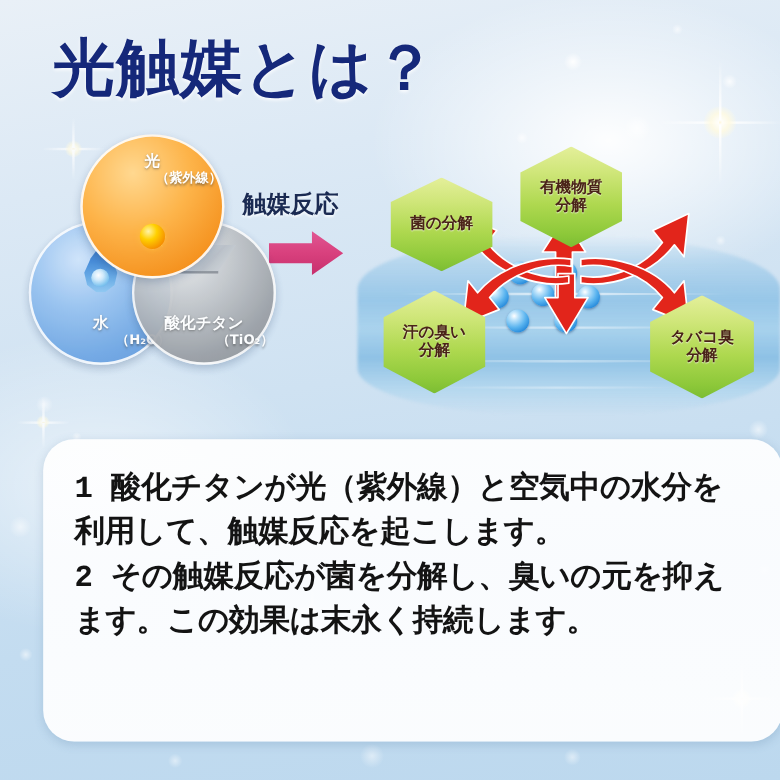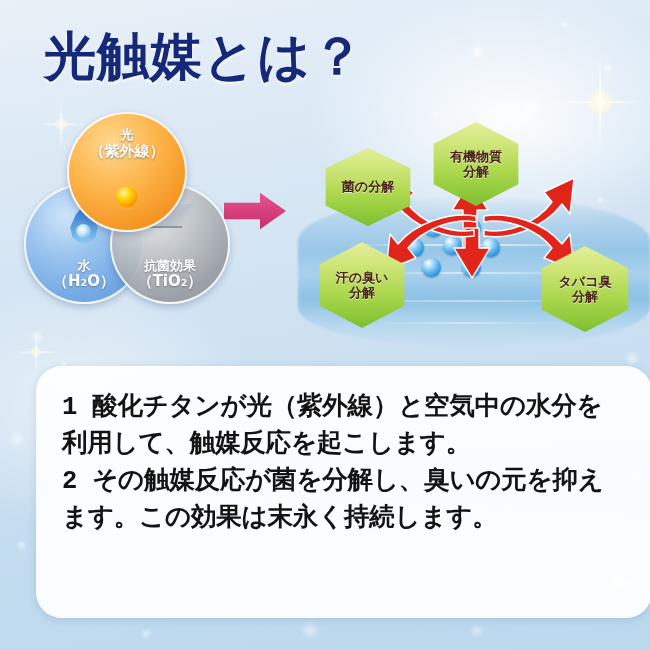--- a/index.html
+++ b/index.html
@@ -127,21 +127,21 @@
     width: 100%;
     text-align: center;
     color: #ffffff;
     font-weight: bold;
     line-height: 1.12;
     text-shadow: 0 1px 2px rgba(60,60,60,0.55);
     z-index: 6;
   }
   .venn-light .venn-label { top: 14px; font-size: 13px; }
   .venn-water .venn-label, .venn-tio2 .venn-label { bottom: 12px; font-size: 13px; }
-  .venn-label .small { font-size: 15px; display: block; }
+  .venn-label .small { font-size: 11px; display: block; text-align: right; }
 
   
   .sun-icon { position: absolute; left: 50%; top: 60px; transform: translateX(-50%); width: 46px; height: 46px; z-index: 6; }
   .sun-core {
     position: absolute; left: 50%; top: 50%; transform: translate(-50%,-50%);
     width: 21px; height: 21px; border-radius: 50%;
     background: radial-gradient(circle at 34% 30%, #fff3a8 0%, #ffd000 35%, #f58b00 78%, #e06a00 100%);
     box-shadow: 0 0 5px rgba(255,190,60,0.9);
     z-index: 2;
   }
@@ -323,21 +323,21 @@
         <span class="small">（H₂O）</span>
       </div>
     </div>
 
     <div class="venn-circle venn-tio2">
       <div class="plate-icon">
         <div class="plate-side"></div>
         <div class="plate-top"></div>
       </div>
       <div class="venn-label">
-        <span>抗菌効果</span>
+        <span>酸化チタン</span>
         <span class="small">（TiO₂）</span>
       </div>
     </div>
 
     <div class="venn-circle venn-light">
       <div class="venn-label">
         <span>光</span>
         <span class="small">（紫外線）</span>
       </div>
       <div class="sun-icon">
@@ -347,20 +347,21 @@
         <span class="ray" style="transform:rotate(135deg);"></span>
         <span class="ray" style="transform:rotate(180deg);"></span>
         <span class="ray" style="transform:rotate(225deg);"></span>
         <span class="ray" style="transform:rotate(270deg);"></span>
         <span class="ray" style="transform:rotate(315deg);"></span>
         <span class="sun-core"></span>
       </div>
     </div>
   </div>
 
+  <div class="reaction-label">触媒反応</div>
   <div class="pink-arrow"></div>
 
   <div class="hex-area">
 
     <div class="red-arrow" style="left:148px; top:58px;">
       <svg width="44" height="78" viewBox="0 0 44 78">
         <path d="M22 2 L40 30 L29 30 L29 76 L15 76 L15 30 L4 30 Z" fill="#e2251b" stroke="#ffffff" stroke-width="1.4" stroke-linejoin="round"></path>
       </svg>
     </div>
 

